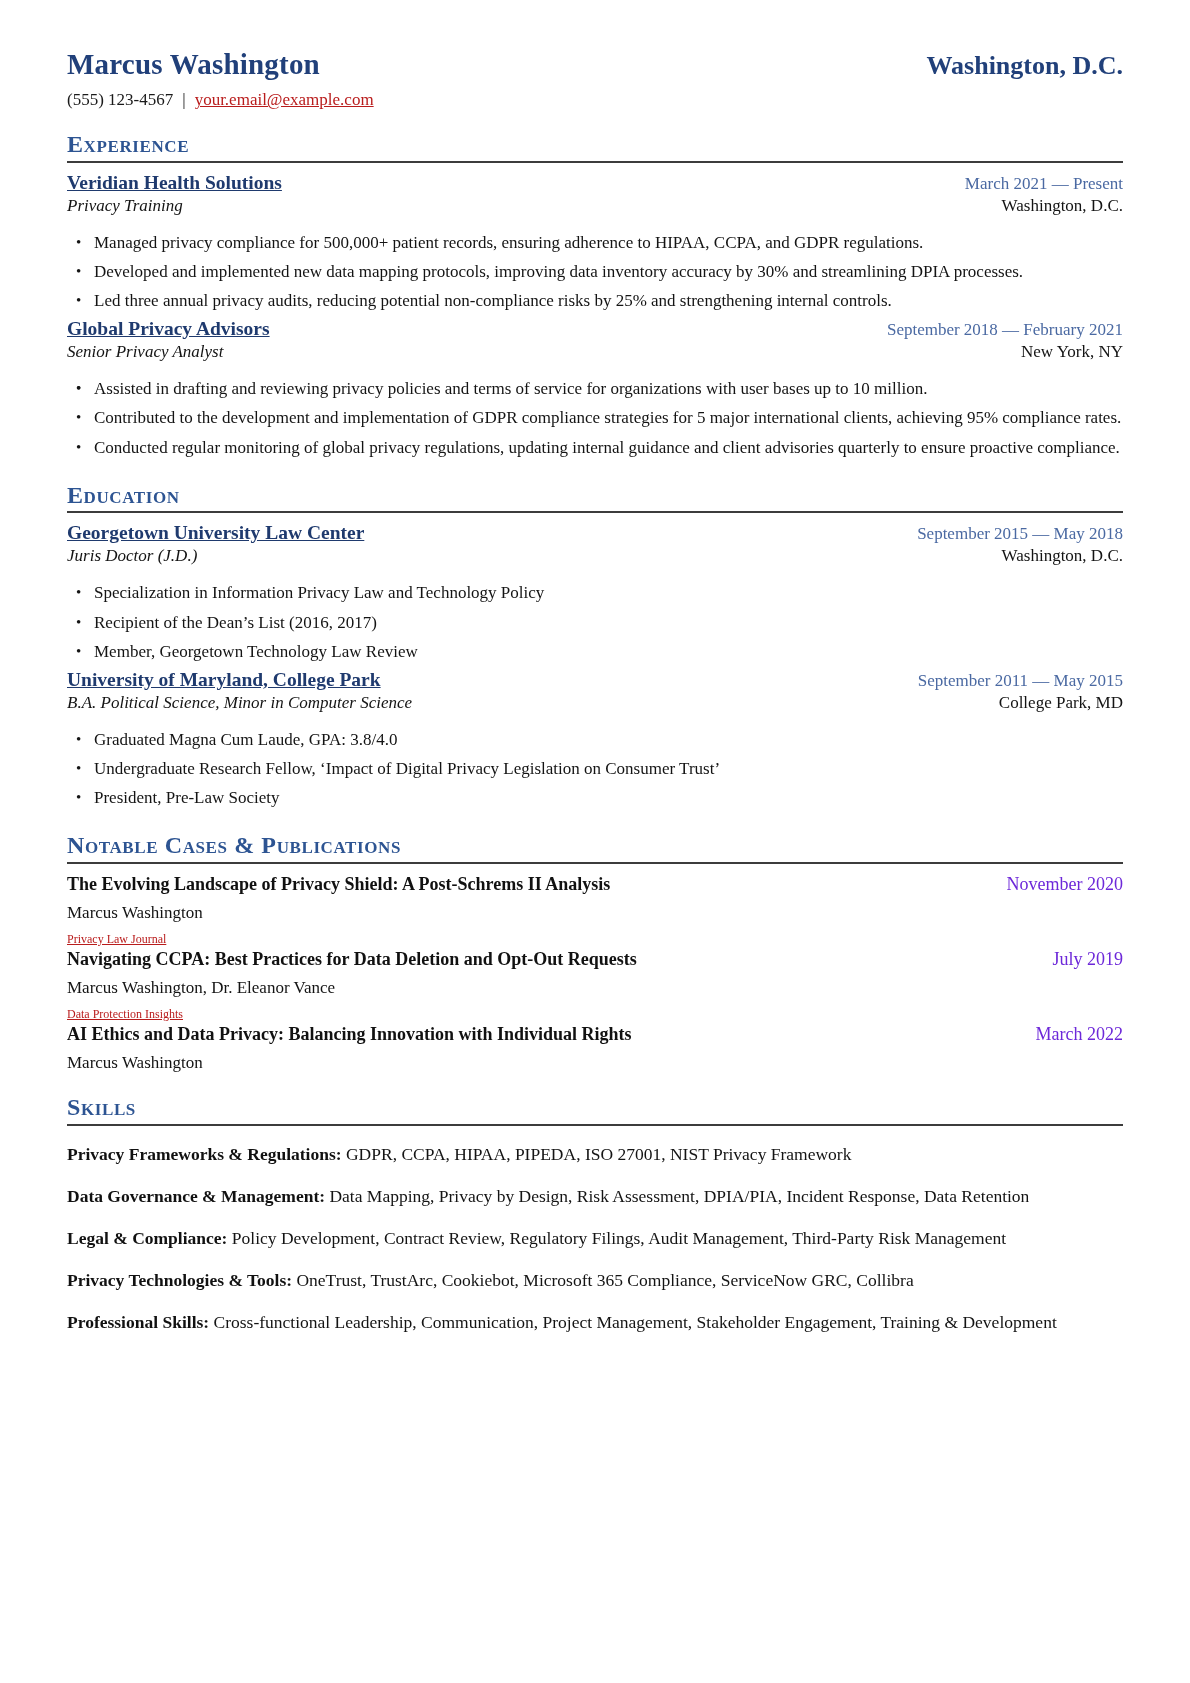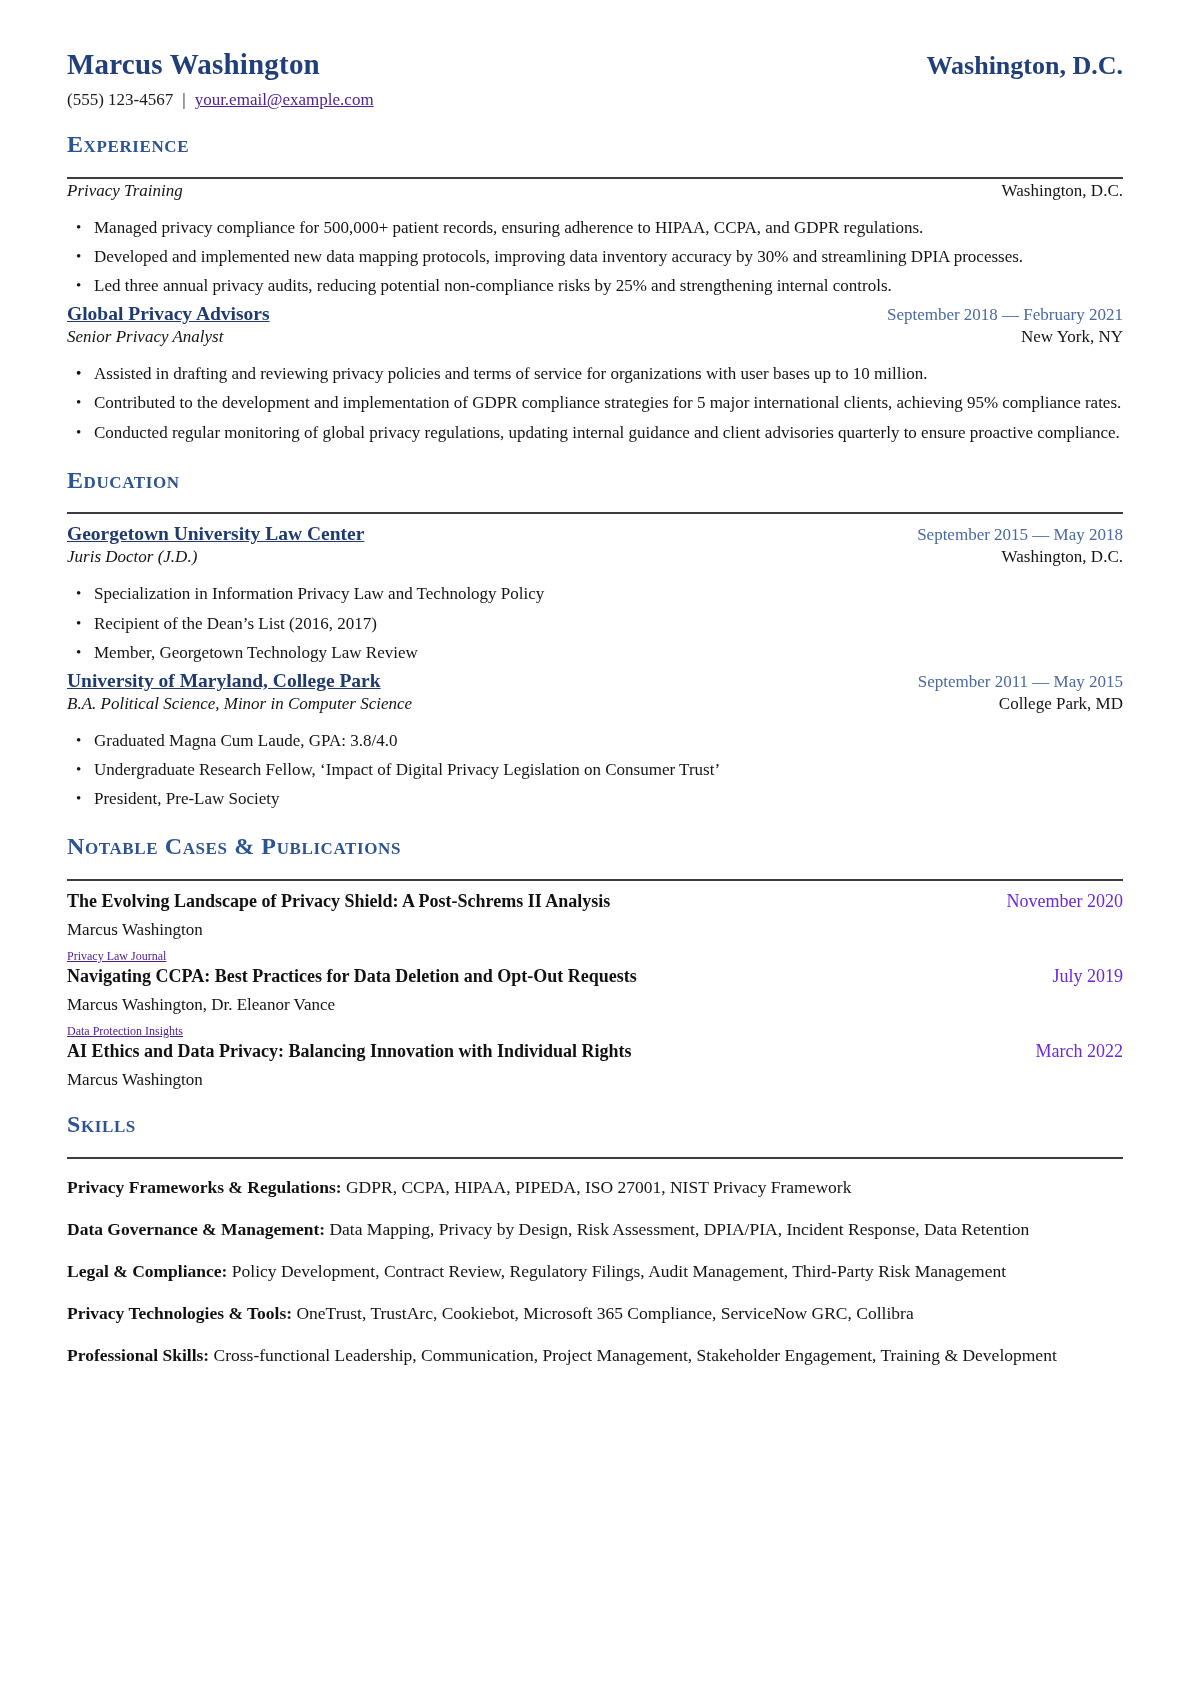--- a/index.html
+++ b/index.html
@@ -30,35 +30,35 @@
     font-weight: bold;
     color: #21407A;
   }
   .contact {
     margin-top: 9px;
     font-size: 17px;
     color: #1a1a1a;
   }
   .contact .sep { margin: 0 9px; color: #1a1a1a; }
   a.lnk {
-    color: #4c1d95;
+    color: #b91c1c;
     text-decoration: underline;
     cursor: pointer;
   }
 
   
   .section { margin-top: 21px; }
   .section-head {
     font-variant: small-caps;
     font-weight: bold;
     font-size: 24px;
     color: #2D5492;
     letter-spacing: 0.6px;
     border-bottom: 2px solid #3c3c3c;
-    padding-bottom: 18px;
+    padding-bottom: 2px;
     line-height: 1.15;
   }
 
   
   .entry-top {
     display: flex;
     justify-content: space-between;
     align-items: baseline;
     margin-top: 9px;
   }
@@ -135,20 +135,24 @@
     <div class="loc">Washington, D.C.</div>
   </div>
   <div class="contact">
     <span>(555) 123-4567</span><span class="sep">|</span><a class="lnk">your.email@example.com</a>
   </div>
 
   <div class="section">
     <div class="section-head">Experience</div>
 
     <div>
+      <div class="entry-top">
+        <a class="entry-org">Veridian Health Solutions</a>
+        <span class="entry-date">March 2021 — Present</span>
+      </div>
       <div class="entry-sub">
         <span class="entry-role">Privacy Training</span>
         <span class="entry-loc">Washington, D.C.</span>
       </div>
       <div class="bullets">
         <div class="bullet"><span class="dot">•</span><span>Managed privacy compliance for 500,000+ patient records, ensuring adherence to HIPAA, CCPA, and GDPR regulations.</span></div>
         <div class="bullet"><span class="dot">•</span><span>Developed and implemented new data mapping protocols, improving data inventory accuracy by 30% and streamlining DPIA processes.</span></div>
         <div class="bullet"><span class="dot">•</span><span>Led three annual privacy audits, reducing potential non-compliance risks by 25% and strengthening internal controls.</span></div>
       </div>
     </div>

